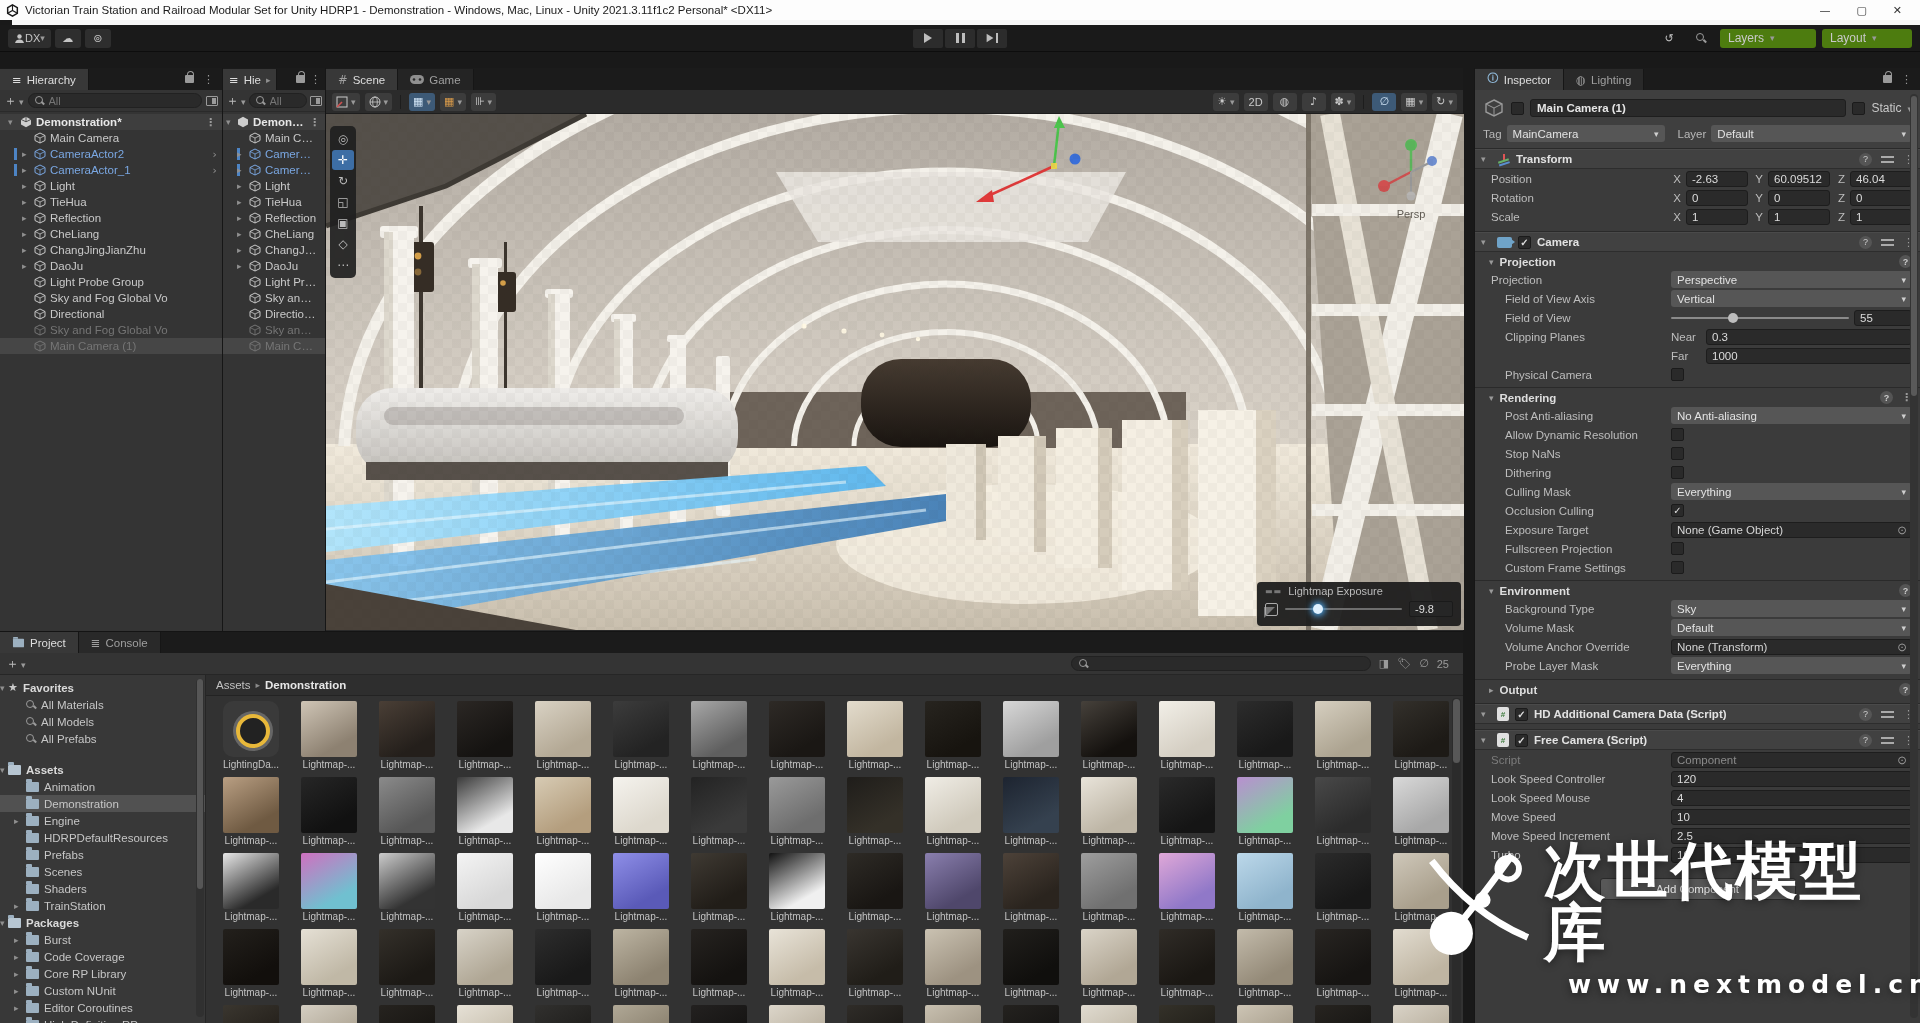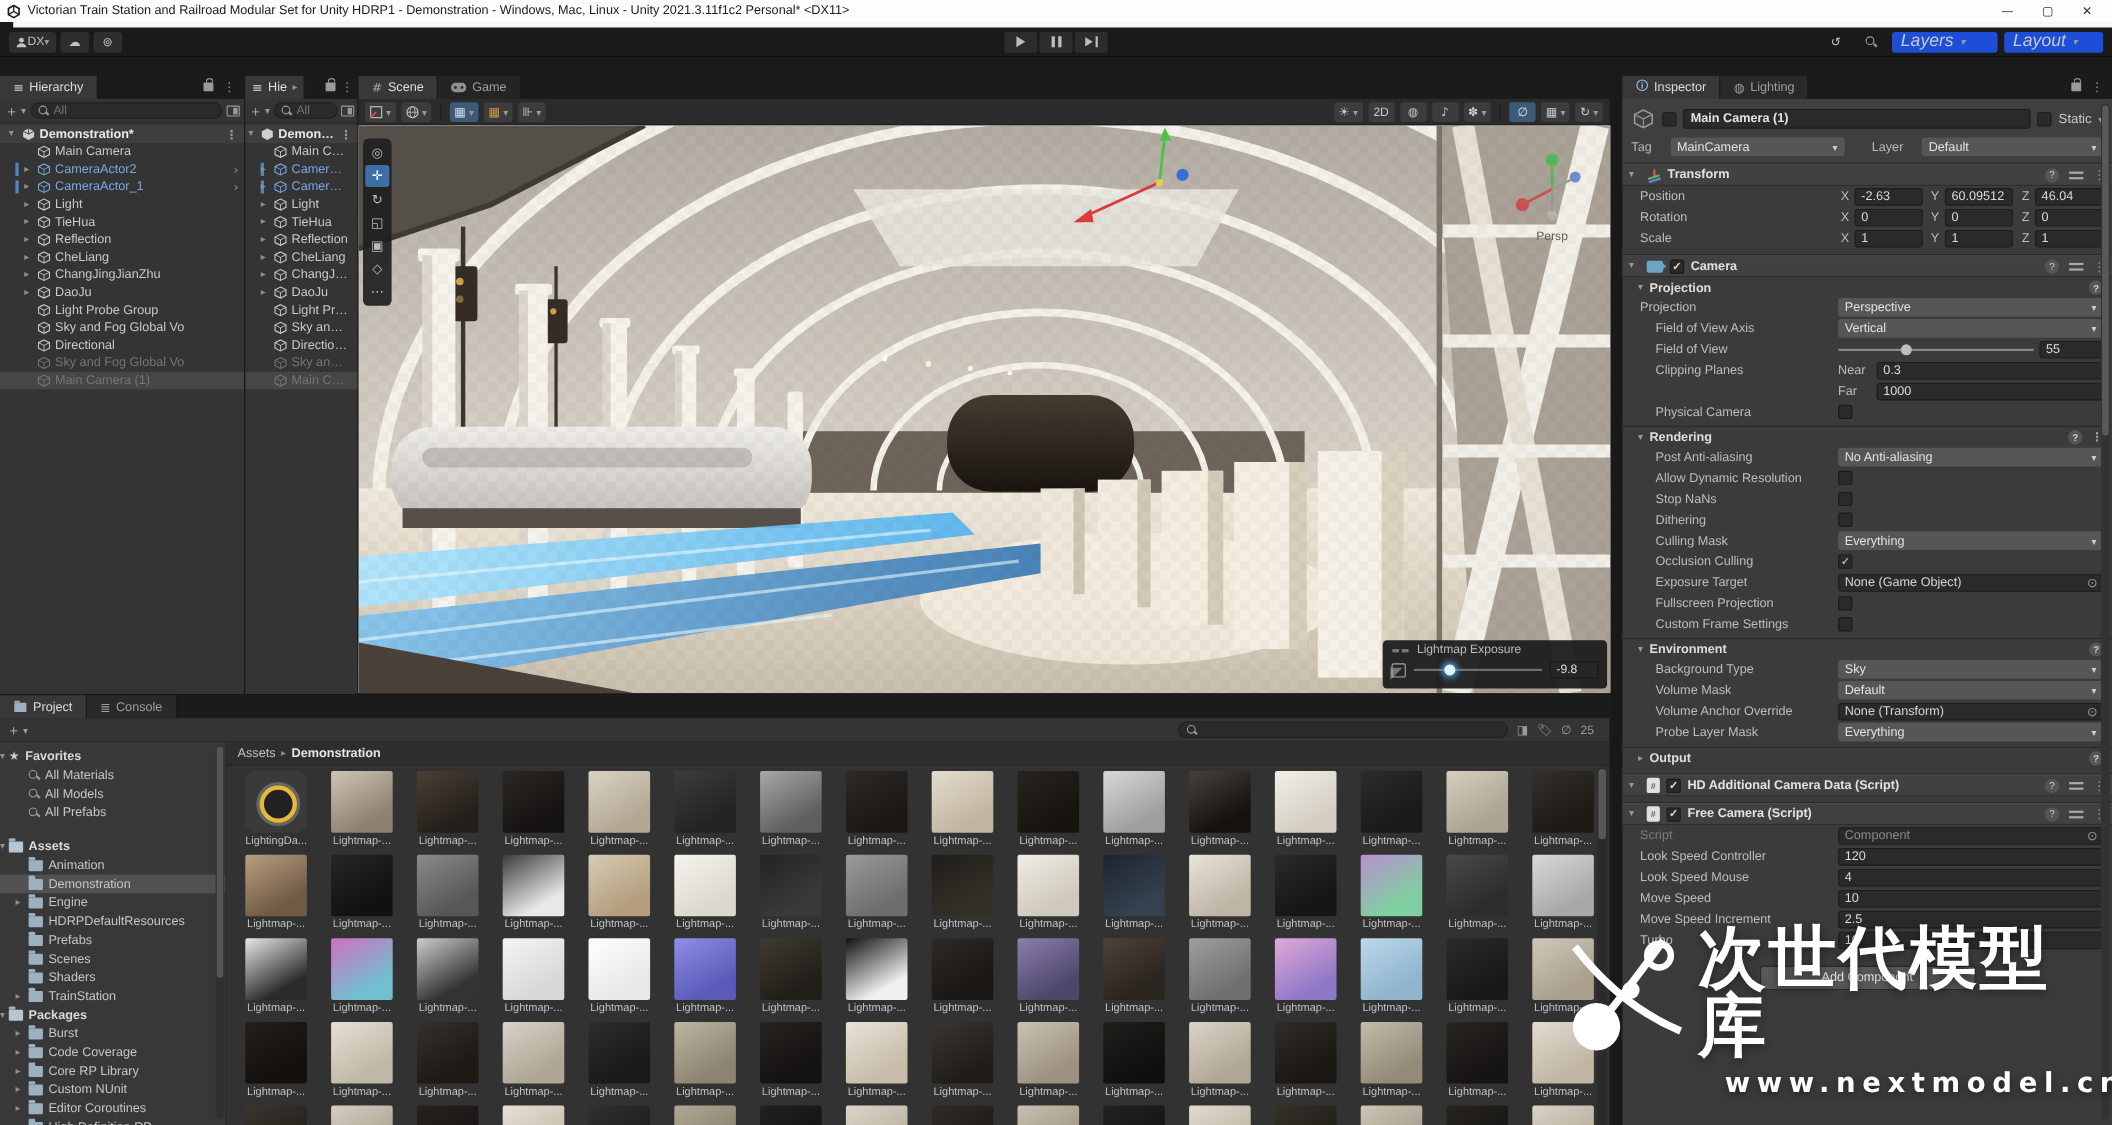--- a/index.html
+++ b/index.html
@@ -24,22 +24,22 @@
   .tbgrp { display:flex; align-items:center; gap:4px; }
   .tbtn { height:19px; min-width:26px; background:#2e2e2e; border-radius:3px; color:#c4c4c4;
           display:flex; align-items:center; justify-content:center; padding:0 6px; font-size:11px; }
   .tbtn.flat { background:transparent; }
   .playctrl { position:absolute; left:50%; transform:translateX(-50%); display:flex; gap:2px; }
   .pbtn { width:30px; height:19px; background:#2c2c2c; border-radius:2px; display:flex; align-items:center; justify-content:center; }
   .tri { width:0; height:0; border-left:8px solid #bdbdbd; border-top:5px solid transparent; border-bottom:5px solid transparent; }
   .pause { display:flex; gap:3px; } .pause i { width:3px; height:10px; background:#bdbdbd; display:block; }
   .stepbar { width:2px; height:10px; background:#bdbdbd; margin-left:2px; }
   .tb-right { position:absolute; right:8px; display:flex; gap:6px; align-items:center; }
-  .ddbtn { height:19px; background:#1d4ed8; border-radius:3px; color:#c9c9c9; font-size:16px;
-           display:flex; align-items:center; gap:6px; padding:0 8px;font-style:italic; }
+  .ddbtn { height:19px; background:#4d7c0f; border-radius:3px; color:#c9c9c9; font-size:12px;
+           display:flex; align-items:center; gap:6px; padding:0 8px; }
   .caret::after { content:"▾"; font-size:9px; color:#9a9a9a; }
 
   
   .mag { position:relative; width:10px; height:10px; display:inline-block; flex:0 0 auto; }
   .mag::before { content:""; position:absolute; left:0; top:0; width:6px; height:6px; border:1.4px solid #9a9a9a; border-radius:50%; }
   .mag::after { content:""; position:absolute; left:6.5px; top:6.5px; width:3.5px; height:1.6px; background:#9a9a9a; transform:rotate(45deg); }
   .lockico { position:relative; width:9px; height:8px; display:inline-block; }
   .lockico::before { content:""; position:absolute; left:1.5px; top:-4px; width:5px; height:5px; border:1.3px solid #9a9a9a; border-bottom:none; border-radius:4px 4px 0 0; }
   .lockico::after { content:""; position:absolute; inset:0; background:#9a9a9a; border-radius:1px; }
   .kebab { color:#9a9a9a; font-size:11px; letter-spacing:0; }
@@ -117,21 +117,21 @@
   .inspector-panel { left:1474px; top:68px; width:446px; height:955px; background:#3b3b3b; border-left:1px solid #161616; }
   .insp-scroll { position:absolute; right:2px; top:26px; width:8px; height:924px; background:#333; border-radius:4px; }
   .insp-scroll::before { content:""; position:absolute; left:1px; right:1px; top:2px; height:300px; background:#595959; border-radius:4px; }
   .ih-block { padding:5px 4px 6px 4px; border-bottom:1px solid #2a2a2a; background:#3f3f3f; }
   .ih-row1 { display:flex; align-items:center; gap:6px; padding:2px 4px; }
   .namefield { flex:1; height:18px; background:#2a2a2a; border:1px solid #1e1e1e; border-radius:3px;
                display:flex; align-items:center; padding:0 6px; color:#e6e6e6; font-weight:bold; font-size:11.5px; }
   .chk { width:13px; height:13px; background:#2a2a2a; border:1px solid #1b1b1b; border-radius:2px; flex:0 0 auto;
          display:flex; align-items:center; justify-content:center; color:#ddd; font-size:10px; }
   .chk.on::after { content:"✓"; }
-  .ih-row2 { display:flex; align-items:center; gap:17px; padding:4px 4px 0 4px; font-size:11.5px; color:#b8b8b8; }
+  .ih-row2 { display:flex; align-items:center; gap:5px; padding:4px 4px 0 4px; font-size:11.5px; color:#b8b8b8; }
   .dd { height:17px; background:#565656; border-radius:3px; display:flex; align-items:center; padding:0 6px;
         color:#e2e2e2; font-size:11.5px; position:relative; }
   .dd::after { content:"▾"; margin-left:auto; font-size:9px; color:#cfcfcf; padding-left:8px; }
   .sect { height:20px; background:#414141; border-top:1px solid #4a4a4a; border-bottom:1px solid #2d2d2d;
           display:flex; align-items:center; gap:6px; padding:0 6px; font-weight:bold; color:#e2e2e2; font-size:11.5px; }
   .sect .fold { color:#9a9a9a; font-size:9px; width:10px; }
   .sect .rt { margin-left:auto; display:flex; gap:9px; color:#aaa; font-weight:normal; font-size:11px; align-items:center; }
   .qm { width:13px; height:13px; border-radius:50%; background:#555; color:#ccc; font-size:9px; display:flex; align-items:center; justify-content:center; }
   .presetico { width:13px; height:11px; position:relative; }
   .presetico::before, .presetico::after { content:""; position:absolute; left:0; right:0; height:2px; background:#aaa; }

